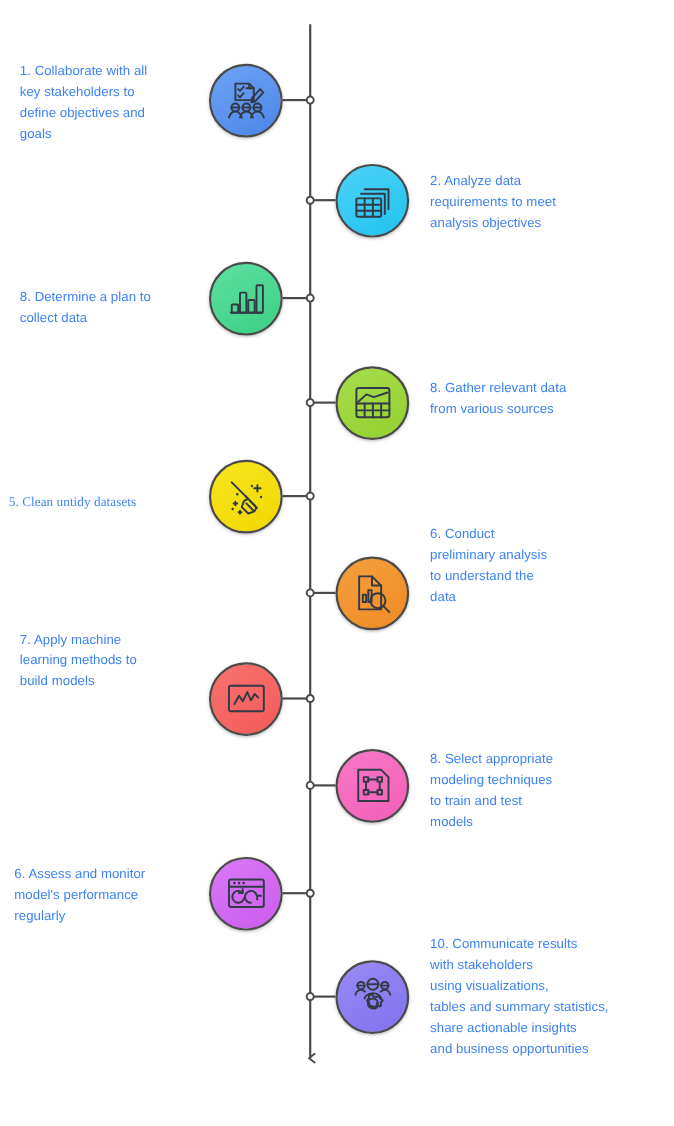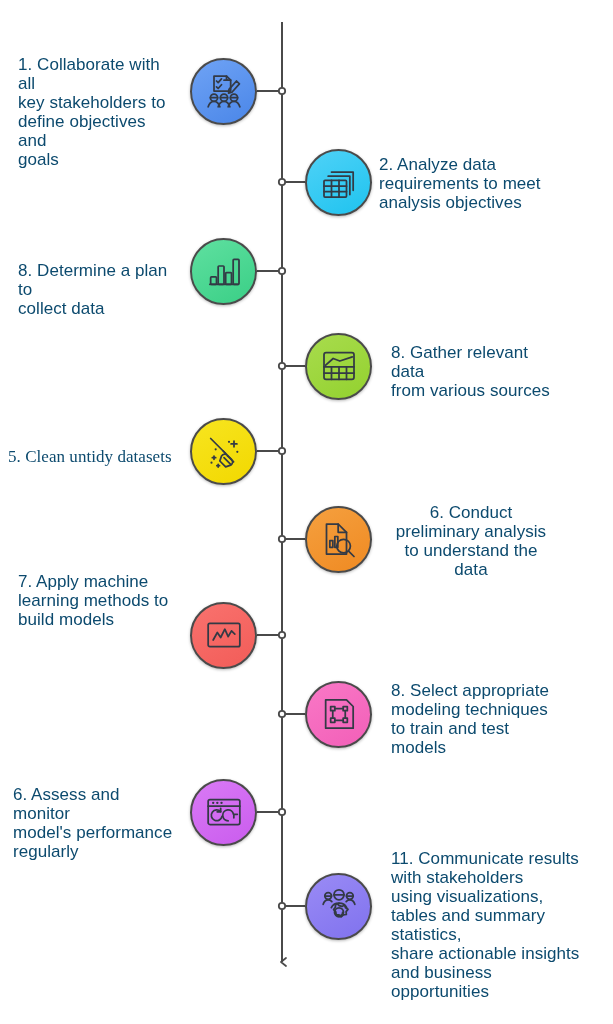--- a/index.html
+++ b/index.html
@@ -35,22 +35,22 @@
     justify-content: center;
     box-shadow: 0 1px 3px rgba(0,0,0,0.28);
   }
   .node-circle svg {
     width: 40px;
     height: 40px;
     display: block;
   }
   .step-label {
     position: absolute;
-    color: #0c4a6e;
-    font-size: 17px;
+    color: #3b82f6;
+    font-size: 12px;
     line-height: 19px;
     white-space: pre-line;
     letter-spacing: 0.05px;
   }
   .step-label.align-right { text-align: left; }
   .step-label.align-left  { text-align: left; }
 </style>
 </head>
 <body>
 
@@ -120,21 +120,21 @@
         <path d="M15 12 h26 v22" fill="none" stroke="#333a45" stroke-width="2.1" stroke-linecap="round" stroke-linejoin="round"></path>
         <path d="M11 17 h26 v22" fill="none" stroke="#333a45" stroke-width="2.1" stroke-linecap="round" stroke-linejoin="round"></path>
         <rect x="6" y="22" width="27" height="20" rx="1.2" fill="none" stroke="#333a45" stroke-width="2.1" stroke-linecap="round" stroke-linejoin="round"></rect>
         <path d="M6 29 h27" fill="none" stroke="#333a45" stroke-width="2.1" stroke-linecap="round" stroke-linejoin="round"></path>
         <path d="M6 35.5 h27" fill="none" stroke="#333a45" stroke-width="2.1" stroke-linecap="round" stroke-linejoin="round"></path>
         <path x="0" d="M15 22 v20" fill="none" stroke="#333a45" stroke-width="2.1" stroke-linecap="round" stroke-linejoin="round"></path>
         <path d="M24 22 v20" fill="none" stroke="#333a45" stroke-width="2.1" stroke-linecap="round" stroke-linejoin="round"></path>
       </svg>
         </span>
       </div>
-      <div class="step-label align-left" style="top: 155px; width: 170px; left: 379px;">2. Analyze data
+      <div class="step-label align-left" style="top: 155px; width: 170px; left: 391px;">2. Analyze data
 requirements to meet
 analysis objectives</div>
       <div class="node-circle" style="left: 190px; top: 237.5px; background: linear-gradient(150deg, rgb(95, 224, 160) 0%, rgb(58, 207, 134) 100%);">
         <span>
           <svg viewBox="0 0 48 48">
         <path d="M7 40 h34" fill="none" stroke="#333a45" stroke-width="2.1" stroke-linecap="round" stroke-linejoin="round"></path>
         <rect x="8" y="31" width="7" height="9" rx="1" fill="none" stroke="#333a45" stroke-width="2.1" stroke-linecap="round" stroke-linejoin="round"></rect>
         <rect x="17" y="18" width="7" height="22" rx="1" fill="none" stroke="#333a45" stroke-width="2.1" stroke-linecap="round" stroke-linejoin="round"></rect>
         <rect x="26" y="26" width="7" height="14" rx="1" fill="none" stroke="#333a45" stroke-width="2.1" stroke-linecap="round" stroke-linejoin="round"></rect>
         <rect x="35" y="10" width="7" height="30" rx="1" fill="none" stroke="#333a45" stroke-width="2.1" stroke-linecap="round" stroke-linejoin="round"></rect>
@@ -181,21 +181,21 @@
           <svg viewBox="0 0 48 48">
         <path d="M9 6 L9 42 L33 42 L33 16 L23 6 Z" fill="none" stroke="#333a45" stroke-width="2.1" stroke-linecap="round" stroke-linejoin="round"></path>
         <path d="M23 6 L23 16 L33 16" fill="none" stroke="#333a45" stroke-width="2.1" stroke-linecap="round" stroke-linejoin="round"></path>
         <rect x="13" y="26" width="3.6" height="8" fill="none" stroke="#333a45" stroke-width="2.1" stroke-linecap="round" stroke-linejoin="round"></rect>
         <rect x="19" y="21" width="3.6" height="13" fill="none" stroke="#333a45" stroke-width="2.1" stroke-linecap="round" stroke-linejoin="round"></rect>
         <circle cx="29.5" cy="32.5" r="8.2" fill="none" stroke="#333a45" stroke-width="2.1" stroke-linecap="round" stroke-linejoin="round"></circle>
         <path d="M35.5 38.5 L42 45" fill="none" stroke="#333a45" stroke-width="2.1" stroke-linecap="round" stroke-linejoin="round"></path>
       </svg>
         </span>
       </div>
-      <div class="step-label align-left" style="top: 503px; width: 160px; left: 391px; text-align: center;">6. Conduct
+      <div class="step-label align-left" style="top: 476px; width: 160px; left: 391px;">6. Conduct
 preliminary analysis
 to understand the
 data</div>
       <div class="node-circle" style="left: 190px; top: 601.5px; background: linear-gradient(150deg, rgb(249, 114, 110) 0%, rgb(242, 92, 88) 100%);">
         <span>
           <svg viewBox="0 0 48 48">
         <rect x="5" y="10" width="38" height="28" rx="2" fill="none" stroke="#333a45" stroke-width="2.1" stroke-linecap="round" stroke-linejoin="round"></rect>
         <path d="M11 30 L16 21 L20 27 L25 17 L29 26 L33 19 L37 23" fill="none" stroke="#333a45" stroke-width="2.1" stroke-linecap="round" stroke-linejoin="round"></path>
       </svg>
         </span>
@@ -254,20 +254,20 @@
         <path d="M24 20.5 c-5 0 -8 2.5 -9.2 5.5" fill="none" stroke="#333a45" stroke-width="2.1" stroke-linecap="round" stroke-linejoin="round"></path>
         <path d="M24 20.5 c5 0 8 2.5 9.2 5.5" fill="none" stroke="#333a45" stroke-width="2.1" stroke-linecap="round" stroke-linejoin="round"></path>
         <path d="M24 23.5
                  l3.6 1.0 l3.1 -1.6 l1.1 3.3 l3.0 1.8 l-2.3 2.7 l0.3 3.5 l-3.5 0.5 l-2.7 2.3
                  l-2.6 -2.4 l-3.5 -0.3 l-0.5 -3.5 l-2.5 -2.5 l2.2 -2.8 l-0.1 -3.5 l3.5 -0.3 Z" fill="none" stroke="#333a45" stroke-width="2.1" stroke-linecap="round" stroke-linejoin="round"></path>
         <circle cx="24" cy="31.5" r="5.4" fill="none" stroke="#333a45" stroke-width="2.1" stroke-linecap="round" stroke-linejoin="round"></circle>
         <path d="M19.6 31.5 a4.4 4.4 0 0 0 8.8 0" fill="none" stroke="#333a45" stroke-width="2.1" stroke-linecap="round" stroke-linejoin="round"></path>
       </svg>
         </span>
       </div>
-      <div class="step-label align-left" style="top: 849px; width: 200px; left: 391px;">11. Communicate results
+      <div class="step-label align-left" style="top: 849px; width: 200px; left: 391px;">10. Communicate results
 with stakeholders
 using visualizations,
 tables and summary statistics,
 share actionable insights
 and business opportunities</div>
     </div>
 </div>
 
 </body></html>

